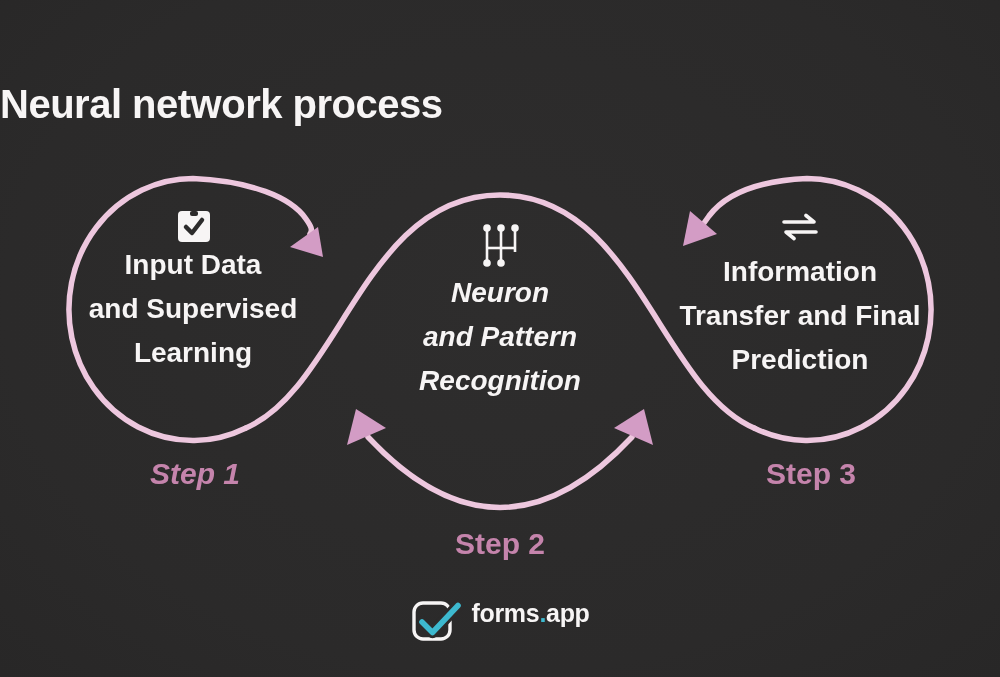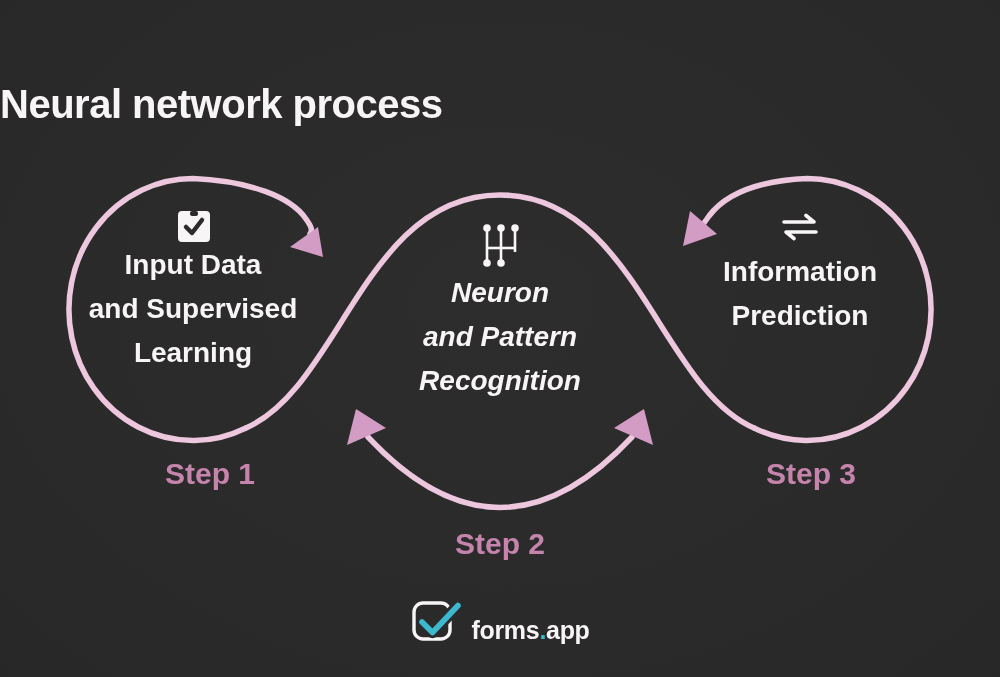--- a/index.html
+++ b/index.html
@@ -20,26 +20,26 @@
     position:absolute;width:300px;text-align:center;color:#f7f5f5;
     font-size:28px;font-weight:600;line-height:44px;
   }
   .step-text-1{left:43px;top:243px;}
   .step-text-2{left:350px;top:271px;font-style:italic;}
   .step-text-3{left:650px;top:250px;}
   .step-label{
     position:absolute;width:300px;text-align:center;color:#c584ac;
     font-size:30px;font-weight:700;
   }
-  .step-label-1{left:60px;top:457px;}
+  .step-label-1{left:45px;top:457px;font-style:italic;}
   .step-label-2{left:350px;top:527px;text-align:center;}
   .step-label-3{left:661px;top:457px;}
   .logo{
     position:absolute;left:0;top:599px;width:1000px;
-    display:flex;align-items:flex-end;justify-content:center;gap:7px;
+    display:flex;align-items:flex-start;justify-content:center;gap:7px;
   }
   .logo-text{color:#f7f5f5;font-size:25px;font-weight:700;letter-spacing:-0.3px;}
   .logo-dot{color:#3db9cf;}
 </style>
 </head>
 <body>
 
 <div class="stage">
 
   <h1 class="title">Neural network process</h1>
@@ -93,20 +93,21 @@
     <div class="step-label step-label-2">Step 2</div>
   </div>
 
   <div>
     <svg class="icon-abs" style="left:780px;top:213px;" width="40" height="28" viewBox="0 0 40 28" aria-hidden="true">
       <path d="M 4 9 L 34 9 L 26 2.5" fill="none" stroke="#f7f5f5" stroke-width="3.6" stroke-linecap="round" stroke-linejoin="round"></path>
       <path d="M 36 19 L 6 19 L 14 25.5" fill="none" stroke="#f7f5f5" stroke-width="3.6" stroke-linecap="round" stroke-linejoin="round"></path>
     </svg>
     <div class="step-text step-text-3">
       <div>Information</div>
+      <div>Transfer and Final</div>
       <div>Prediction</div>
     </div>
     <div class="step-label step-label-3">Step 3</div>
   </div>
 
   <div class="logo">
     <svg width="54" height="46" viewBox="0 0 54 46" aria-hidden="true">
       <rect x="4" y="4" width="36" height="36" rx="9" fill="none" stroke="#f7f5f5" stroke-width="3.4"></rect>
       <path d="M 12 23 L 22.5 33.5 L 48 6.5" fill="none" stroke="#2c2b2b" stroke-width="11.5" stroke-linecap="round" stroke-linejoin="round"></path>
       <path d="M 12 23 L 22.5 33.5 L 48 6.5" fill="none" stroke="#3db9cf" stroke-width="5.6" stroke-linecap="round" stroke-linejoin="round"></path>

